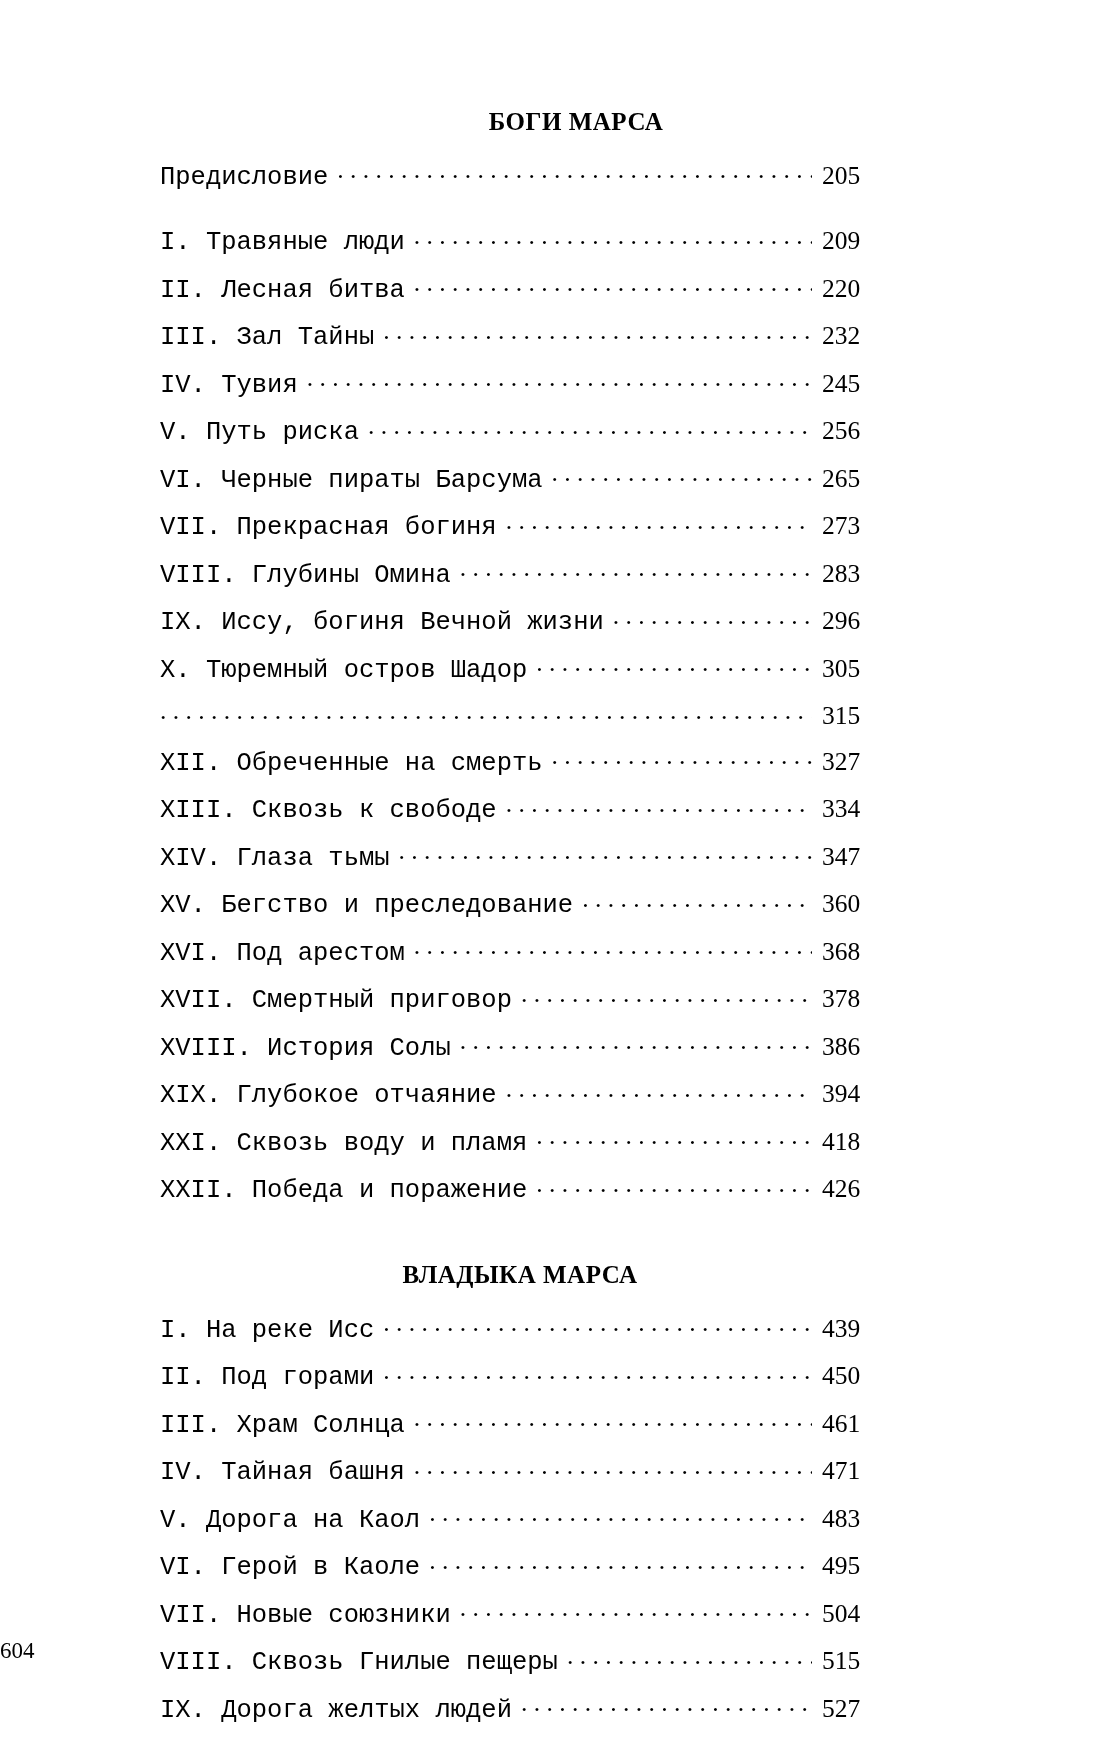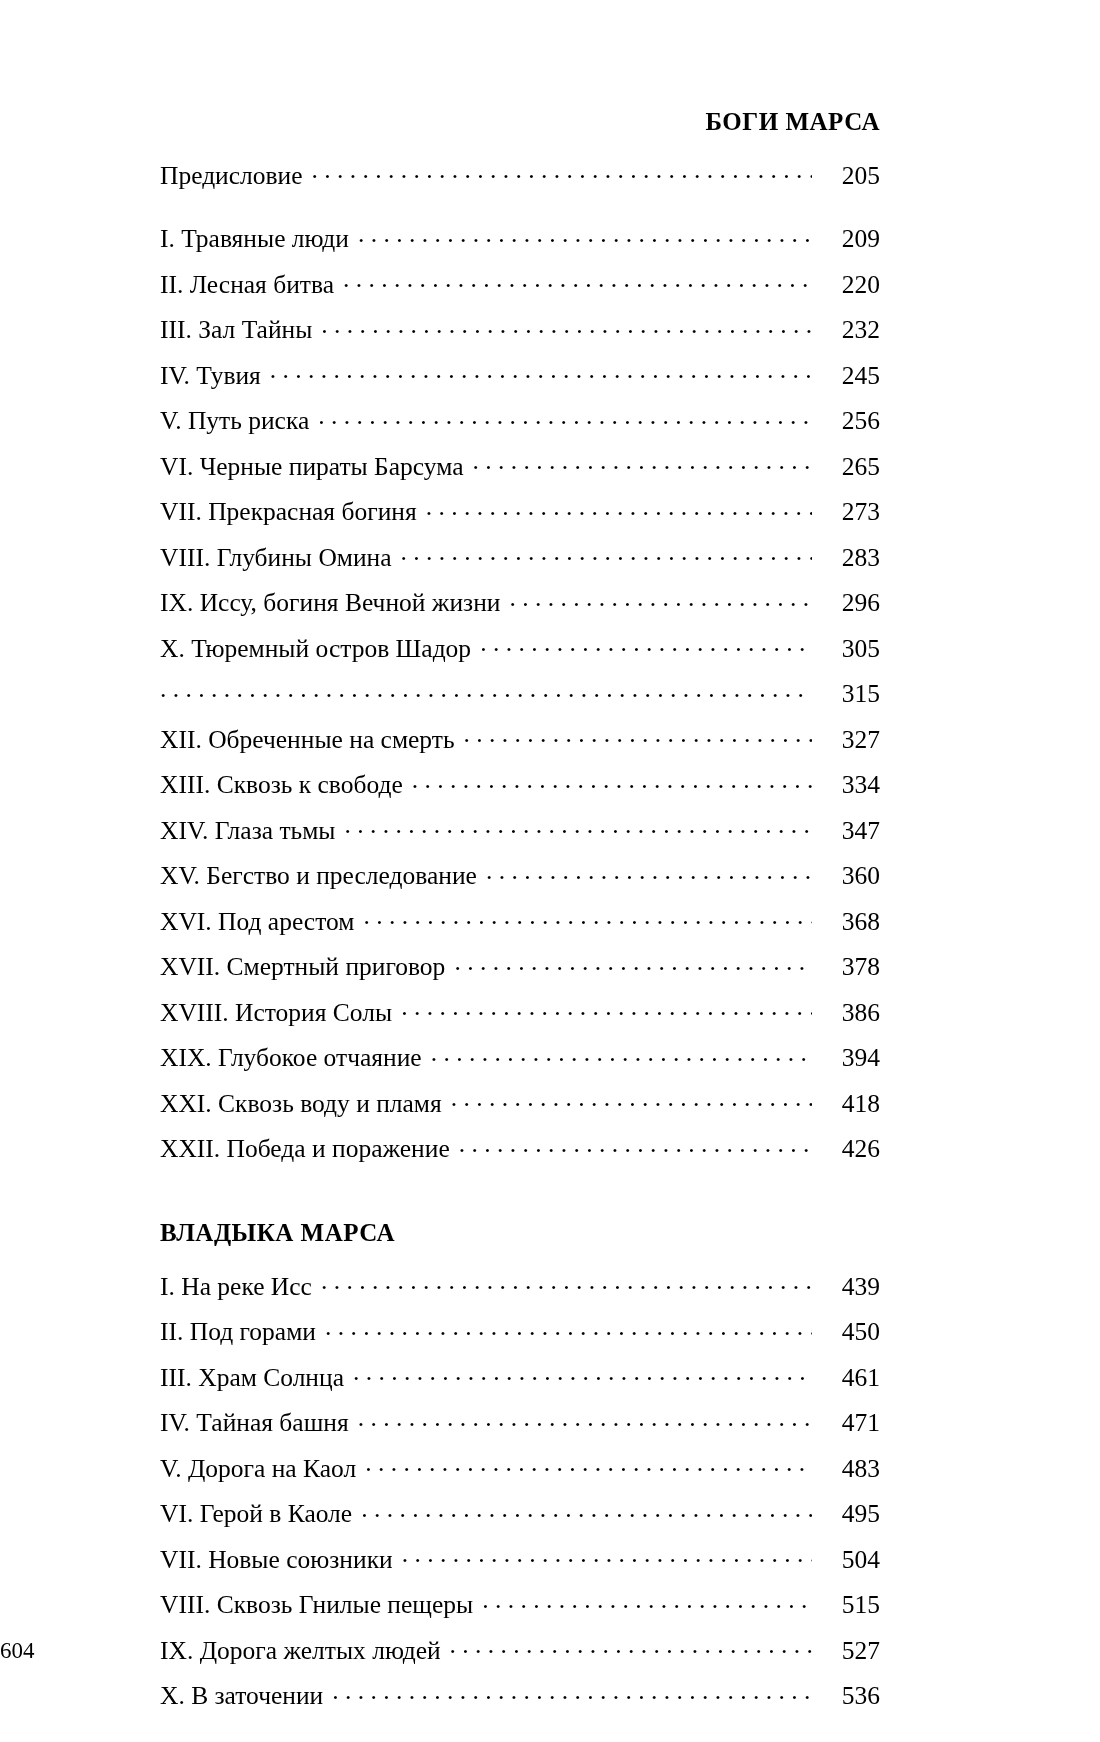--- a/index.html
+++ b/index.html
@@ -29,38 +29,39 @@
     width: 720px;
   }
 
   .section-title {
     font-size: 25px;
     letter-spacing: 0.5px;
     font-weight: 700;
     margin: 0 0 22px 0;
   }
   .section-title.left {
-    text-align: right;
+    text-align: center;
     padding-left: 112px;
   }
   .section-title.center {
-    text-align: left;
+    text-align: center;
   }
 
   .toc-entry {
     display: flex;
     align-items: baseline;
     font-size: 25.5px;
     line-height: 1.0;
     margin: 0 0 15.5px 0;
     white-space: nowrap;
   }
   .toc-entry .label {
     flex: 0 0 auto;
     padding-right: 9px;
+    font-family: Liberation Mono, monospace;
   }
   .toc-entry .leader {
     flex: 1 1 auto;
     overflow: hidden;
     height: 1em;
     position: relative;
     transform: translateY(-1px);
   }
   .toc-entry .leader::before {
     content: ". . . . . . . . . . . . . . . . . . . . . . . . . . . . . . . . . . . . . . . . . . . . . . . . . . . . . . . . . . . . . . . . . . . . . . . . . . . . . . . . . . . . . . . .";
@@ -69,21 +70,21 @@
     top: 0;
     white-space: nowrap;
     font-size: 25.5px;
     letter-spacing: 0px;
     color: #000;
   }
   .toc-entry .page-num {
     flex: 0 0 auto;
     padding-left: 10px;
     min-width: 58px;
-    text-align: right;
+    text-align: left;
   }
 
   .gap-after-preface { height: 18px; }
   .section-gap { height: 42px; }
 
   .folio {
     position: absolute;
     left: 0;
     right: 0;
     bottom: 78px;

